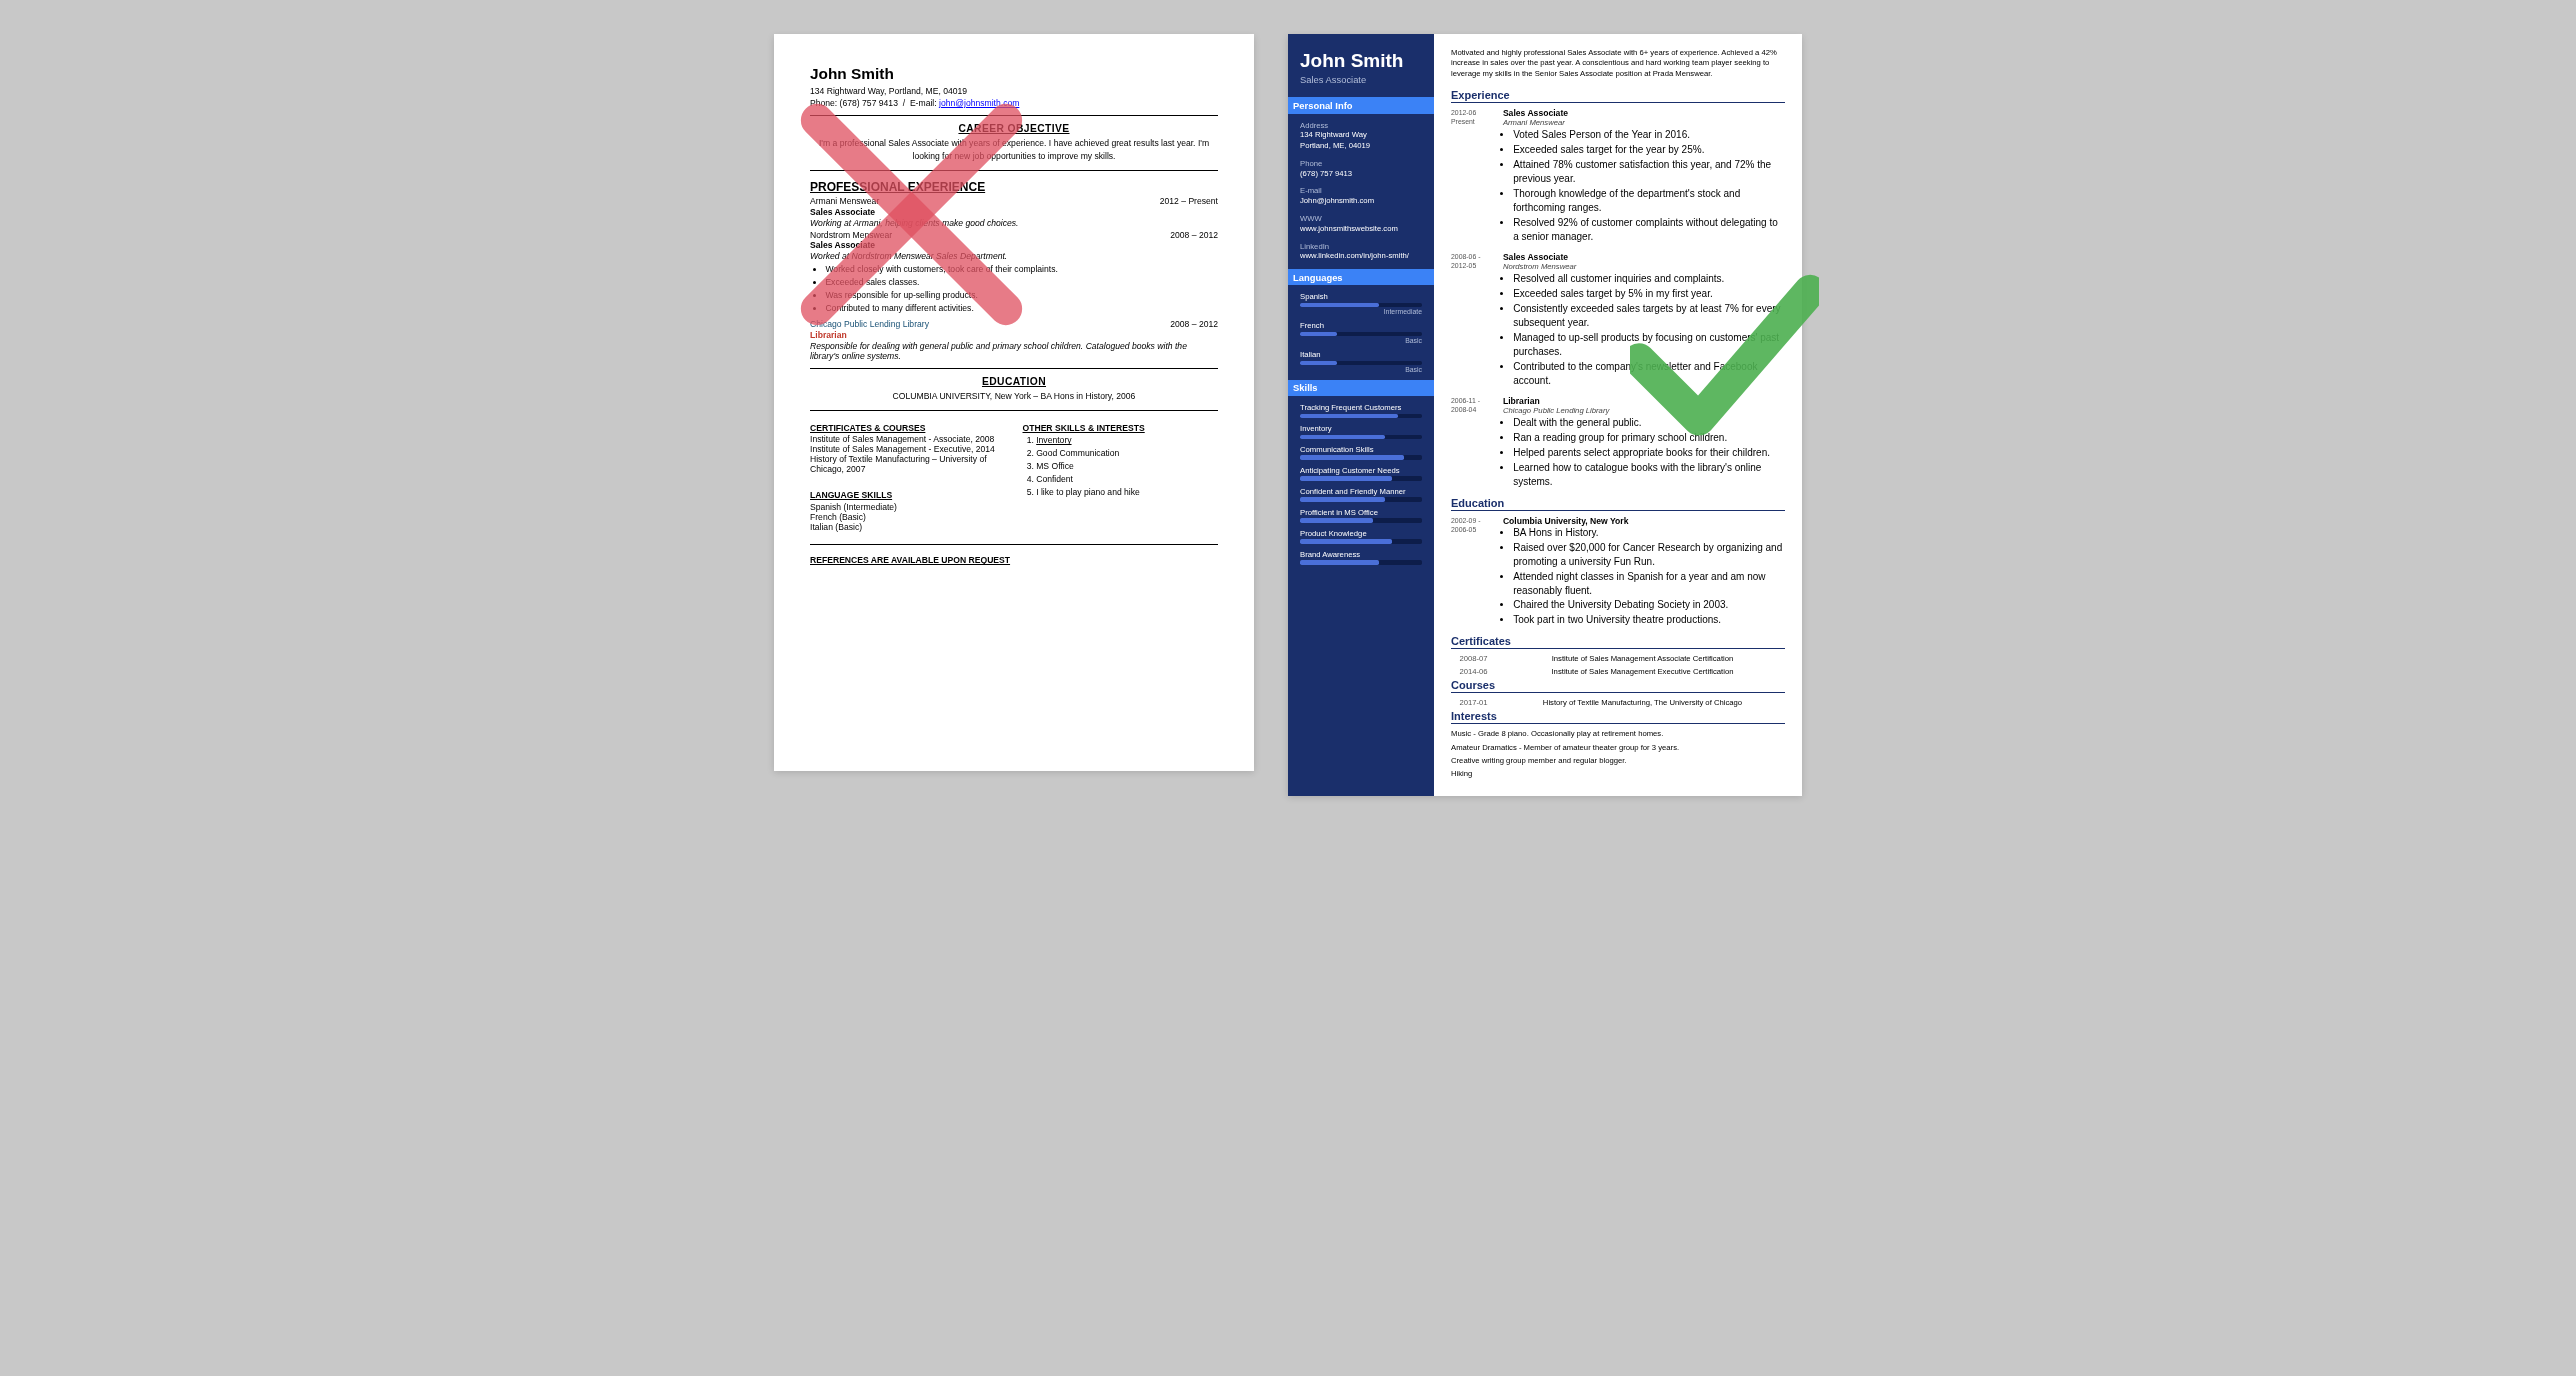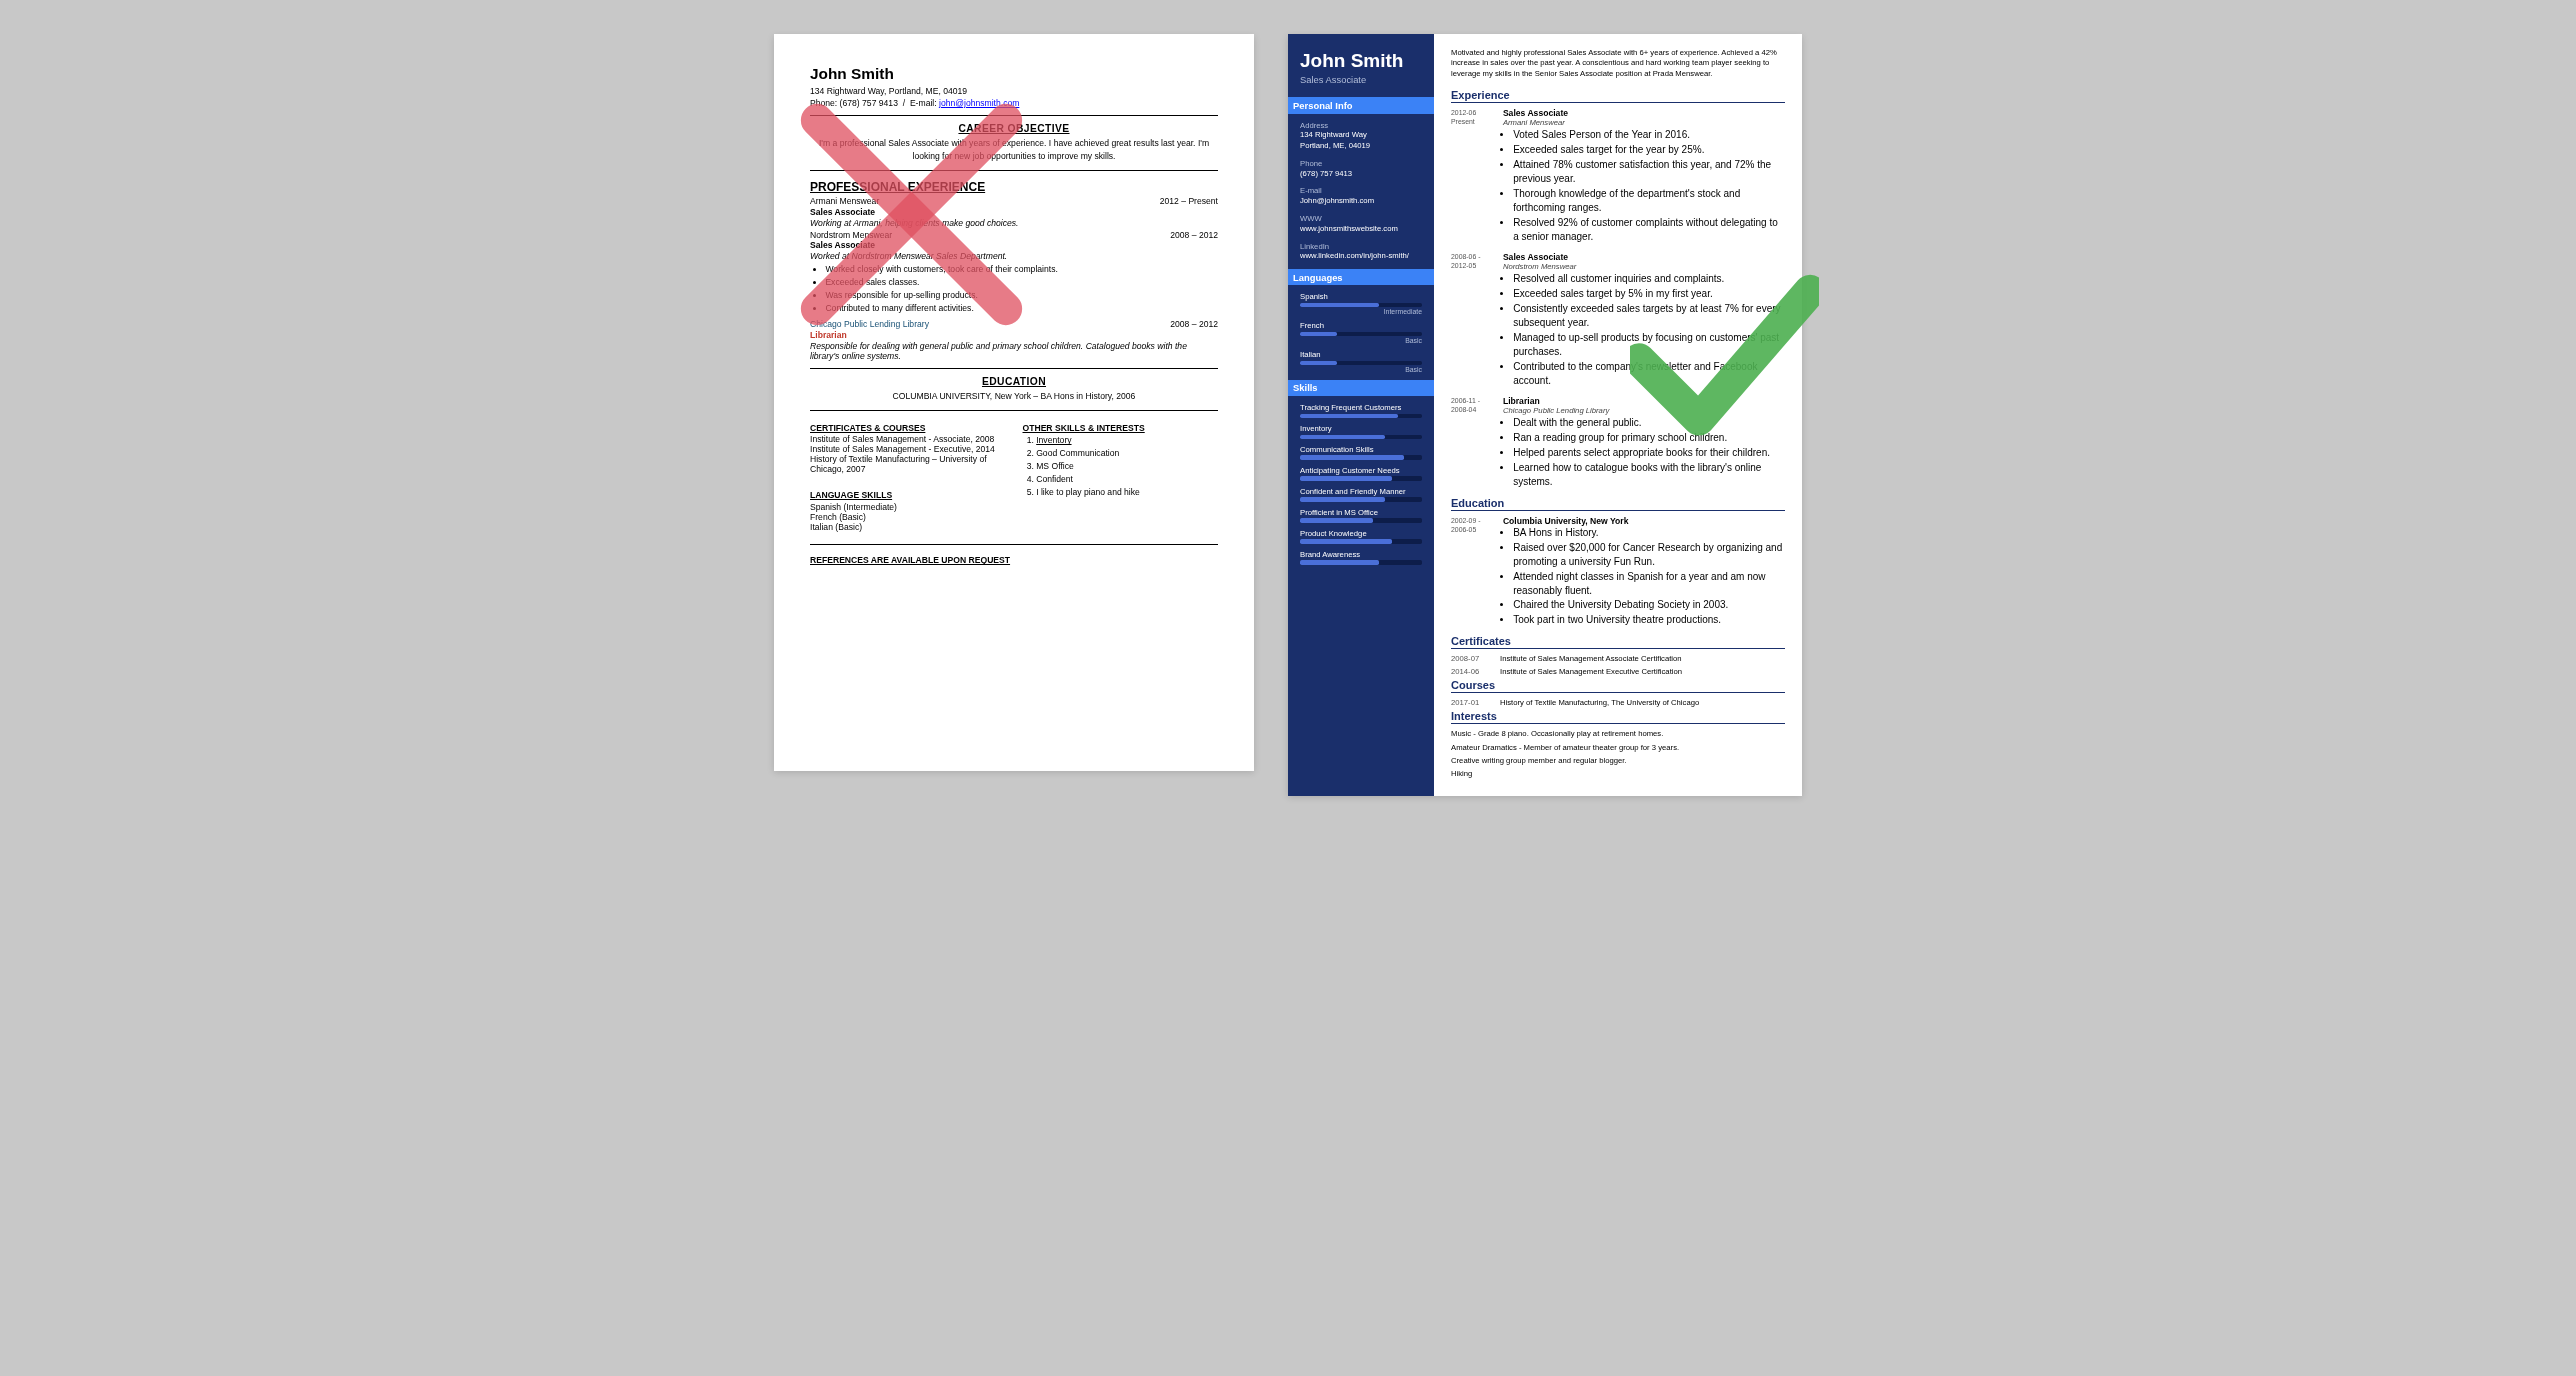--- a/index.html
+++ b/index.html
@@ -337,20 +337,21 @@
 
     .exp-bullets li {
       margin-bottom: 0.9px;
     }
 
     .cert-entry {
       display: flex;
       gap: 4px;
       margin-bottom: 3.4px;
       font-size: 7.7px;
+      text-align: center;
     }
 
     .cert-date {
       min-width: 45px;
       color: #555;
     }
 
     .cert-text {
       flex: 1;
     }

